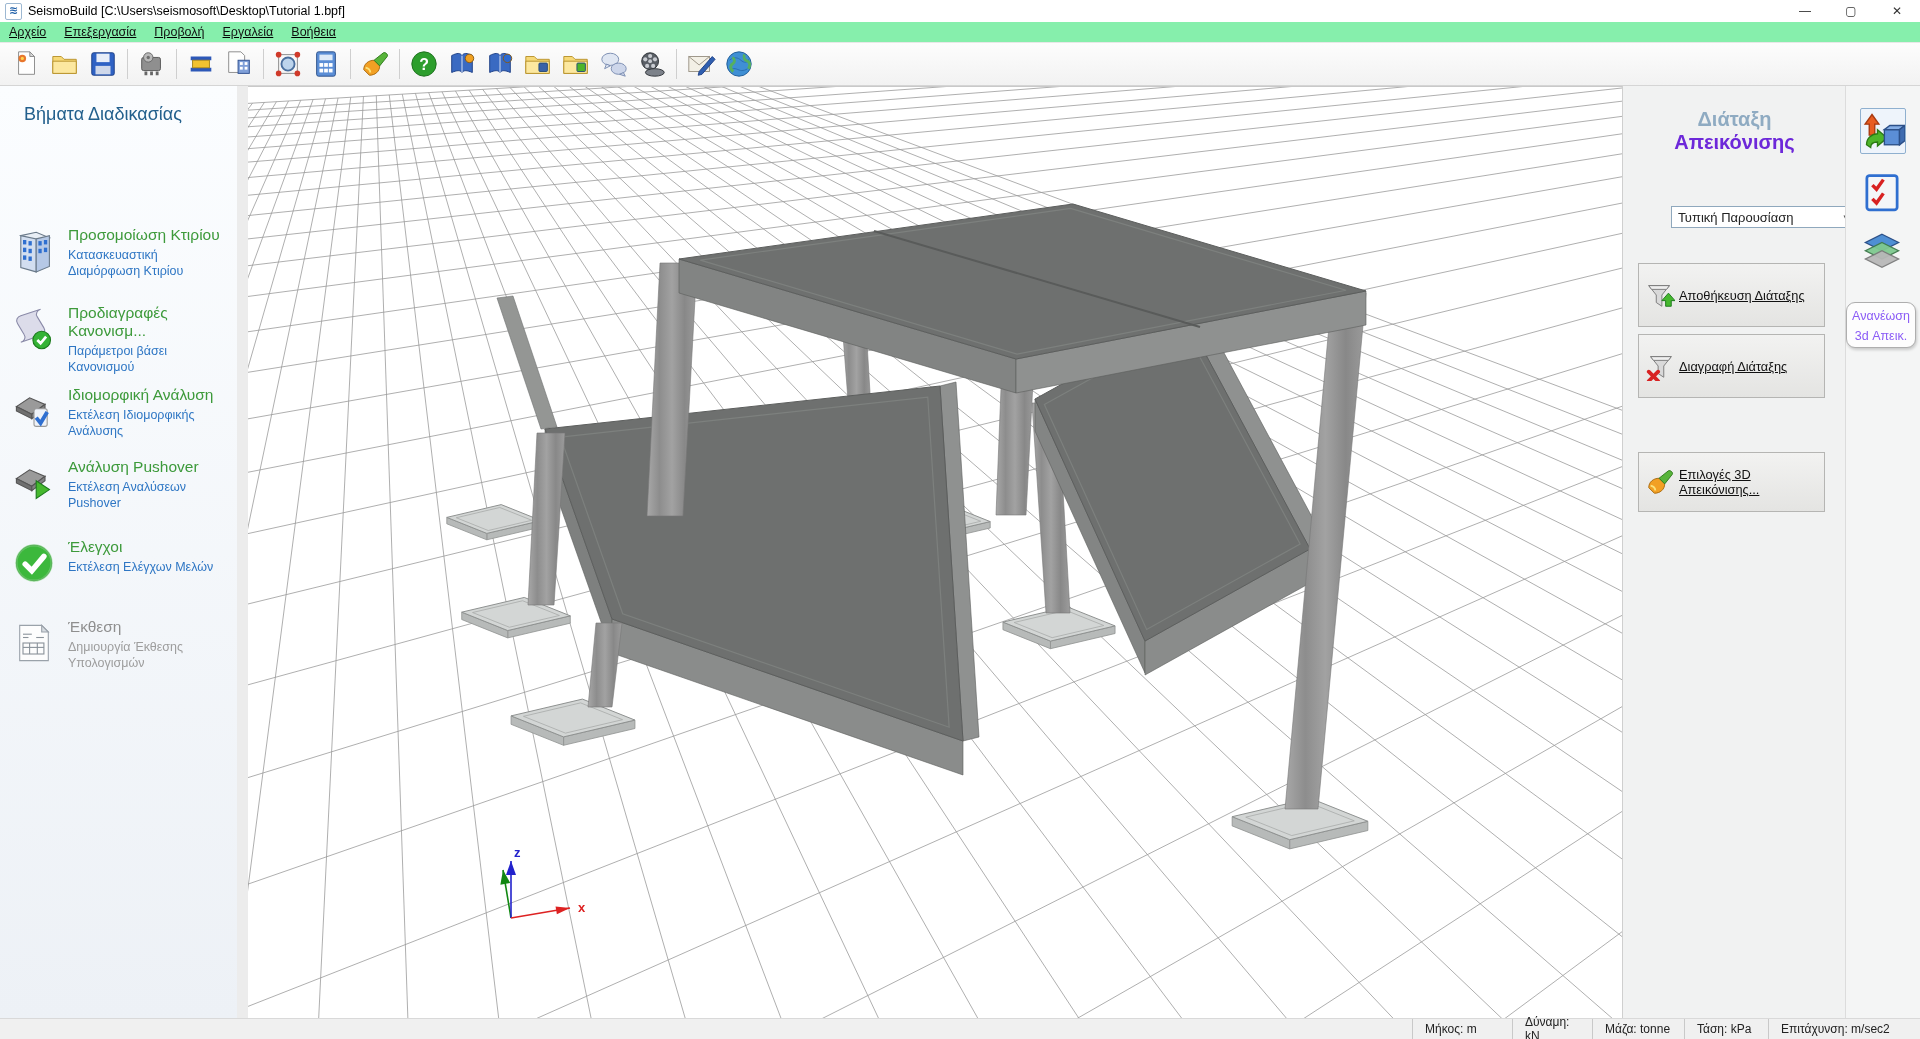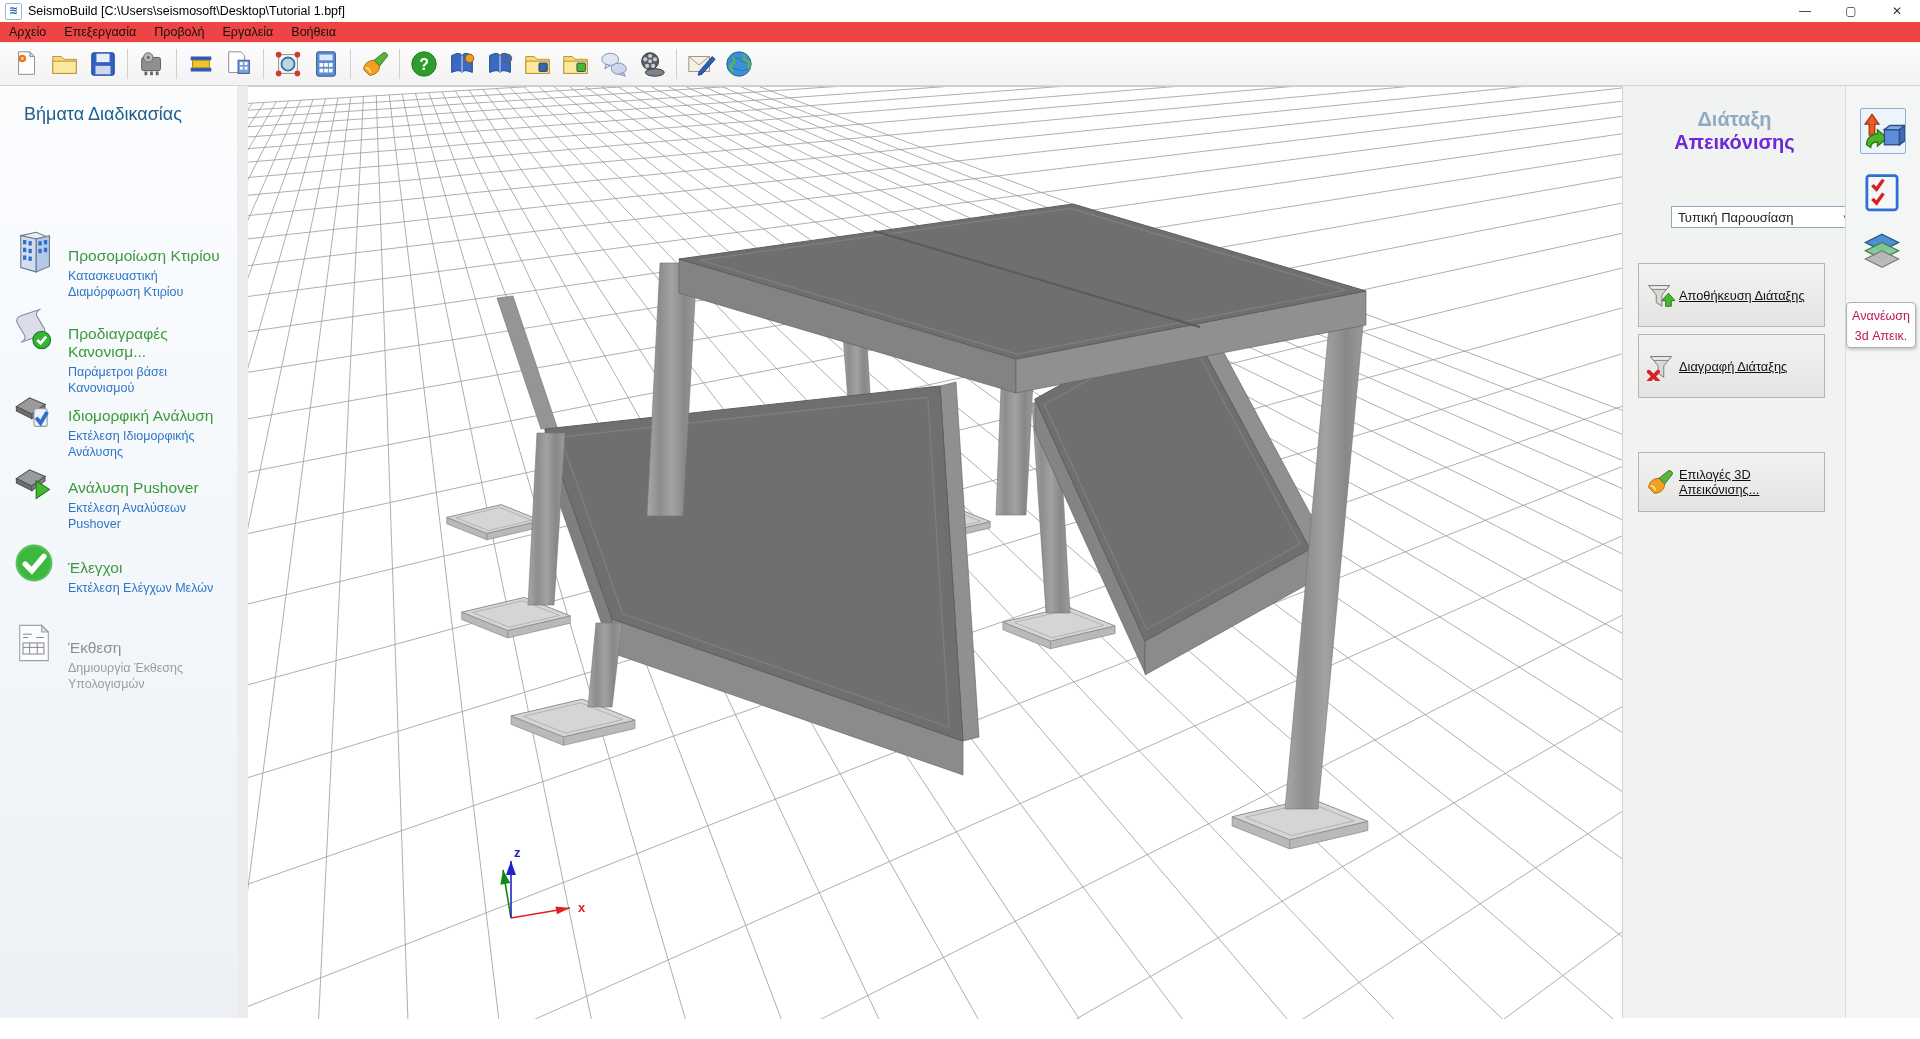--- a/index.html
+++ b/index.html
@@ -6,35 +6,35 @@
   #app{position:relative;width:1920px;height:1039px;background:#fff;overflow:hidden;
        font-family:"Liberation Sans","DejaVu Sans",sans-serif;-webkit-font-smoothing:antialiased;}
   
   #titlebar{position:absolute;left:0;top:0;width:1920px;height:22px;background:#fff;display:flex;align-items:center;}
   #app-icon{width:15px;height:15px;margin:0 6px 0 5px;border-radius:2px;background:#fff;border:1px solid #9db8d2;
             color:#1f5fa8;font-size:11px;line-height:13px;text-align:center;font-weight:bold;}
   #window-title{font-size:12.5px;color:#000;}
   #win-controls{position:absolute;right:0;top:0;height:22px;display:flex;}
   .win-btn{width:46px;height:22px;display:flex;align-items:center;justify-content:center;font-size:12px;color:#333;}
   
-  #menubar{position:absolute;left:0;top:22px;width:1920px;height:20px;background:#ef4444;display:flex;align-items:center;}
+  #menubar{position:absolute;left:0;top:22px;width:1920px;height:20px;background:#86efac;display:flex;align-items:center;text-decoration:underline;}
   .menu-item{font-size:12.5px;color:#111;padding:2px 9px;}
   
   #toolbar{position:absolute;left:0;top:42px;width:1920px;height:44px;
            background:linear-gradient(#fdfdfd,#f2f2f2);border-bottom:1px solid #d5d5d5;border-top:1px solid #e8e8e8;
            display:flex;align-items:center;padding-left:8px;box-sizing:border-box;}
   .tb-icon{width:30px;height:30px;margin:0 4px;flex:0 0 auto;}
   .tb-sep{width:1px;height:30px;background:#cfcfcf;margin:0 5px;flex:0 0 auto;}
   
   #sidebar{position:absolute;left:0;top:86px;width:237px;height:932px;
            background:linear-gradient(#fbfdff,#edf1f6);border-right:1px solid #d9dde2;}
   #sidebar-header{position:absolute;left:24px;top:18px;font-size:18px;color:#23608d;}
   .step{position:absolute;left:10px;width:220px;}
   .step-icon{position:absolute;left:2px;top:2px;width:44px;height:46px;}
-  .step-texts{margin-left:58px;margin-top:21px;}
+  .step-texts{margin-left:58px;}
   .step-title{font-size:15.5px;margin-bottom:4px;}
   .step-sub{font-size:12.5px;line-height:1.25;}
   .step.enabled .step-title{color:#3d9a3b;}
   .step.enabled .step-sub{color:#2e76c4;}
   .step.disabled .step-title{color:#8f8f8f;}
   .step.disabled .step-sub{color:#9d9d9d;}
   #splitter{position:absolute;left:237px;top:86px;width:11px;height:932px;background:#ececec;
             border-right:1px solid #d8d8d8;}
   #viewport{position:absolute;left:248px;top:86px;width:1374px;height:932px;background:#fff;
             border-top:1px solid #c9c9c9;box-sizing:border-box;}
@@ -50,22 +50,22 @@
   #rp-dropdown .chev{position:absolute;right:6px;color:#555;font-size:11px;}
   .rp-btn{position:absolute;left:15px;width:185px;background:linear-gradient(#f2f2f1,#e4e4e2);
           border:1px solid #b5b5b3;display:flex;align-items:center;font-size:12.8px;color:#111;text-decoration:underline;}
   .rp-btn .bicon{width:30px;height:30px;margin:0 4px 0 6px;flex:0 0 auto;}
   
   #side-strip{position:absolute;left:1845px;top:86px;width:75px;height:932px;background:#f4f5f5;
               border-left:1px solid #dcdcdc;box-sizing:border-box;}
   .strip-icon{position:absolute;left:14px;width:44px;height:44px;}
   .strip-icon.selected{border:1px solid #8fb0cf;background:#eef4fb;border-radius:2px;}
   #refresh-tip{position:absolute;left:1846px;top:302px;width:70px;height:46px;background:#fdfdfd;
-               border:1px solid #aeaeae;border-radius:4px;box-shadow:1px 2px 3px rgba(0,0,0,.18);
-               font-size:12.5px;color:#be185d;text-align:center;line-height:1.6;padding-top:3px;box-sizing:border-box;}
+               border:1px solid #aeaeae;border-radius:9px;box-shadow:1px 2px 3px rgba(0,0,0,.18);
+               font-size:12.5px;color:#8b5cf6;text-align:center;line-height:1.6;padding-top:3px;box-sizing:border-box;}
   
   #statusbar{position:absolute;left:0;top:1018px;width:1920px;height:21px;background:#f0f0f0;
              border-top:1px solid #d9d9d9;display:flex;align-items:center;justify-content:flex-end;box-sizing:border-box;}
   .sb-cell{height:100%;display:flex;align-items:center;padding:0 12px;font-size:12px;color:#222;
            border-left:1px solid #c9c9c9;box-sizing:border-box;}
 </style>
 </head>
 <body>
 
 <div id="app">
@@ -530,13 +530,20 @@
           <path d="M16 6l12 6-12 6L4 12z" fill="#4f8fd4" stroke="#2c5089"></path>
           <path d="M16 12l12 6-12 6L4 18z" fill="#7fc98f" stroke="#3f7a4c" opacity=".95"></path>
           <path d="M16 18l12 6-12 6L4 24z" fill="#b8b8b8" stroke="#7a7a7a" opacity=".95"></path>
         </svg></div>
     </div>
   <div id="refresh-tip">
     <span>Ανανέωση</span><br>
     <span>3d Απεικ.</span>
   </div>
 
+  <div id="statusbar">
+      <div class="sb-cell" style="width: 100px;">Μήκος: m</div>
+      <div class="sb-cell" style="width: 80px;">Δύναμη: kN</div>
+      <div class="sb-cell" style="width: 92px;">Μάζα: tonne</div>
+      <div class="sb-cell" style="width: 84px;">Τάση: kPa</div>
+      <div class="sb-cell" style="width: 152px;">Επιτάχυνση: m/sec2</div>
+    </div>
 </div>
 
 </body></html>

